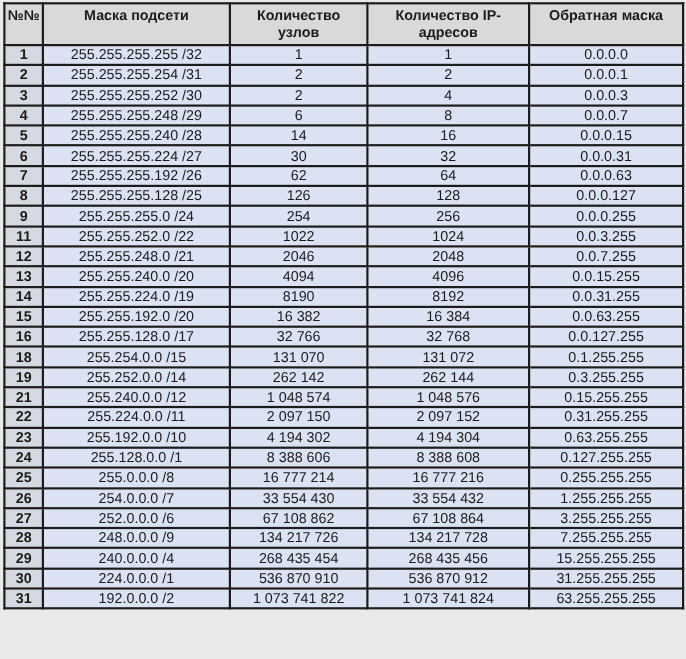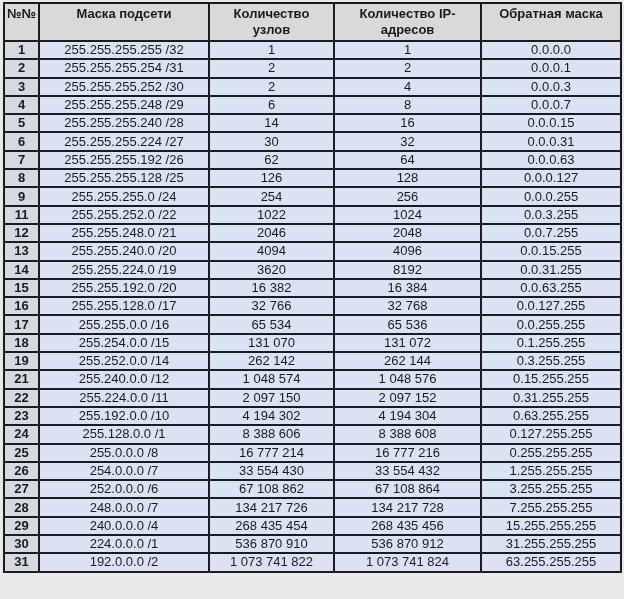--- a/index.html
+++ b/index.html
@@ -159,46 +159,39 @@
         <tr>
           <td class="idx">13</td>
           <td>255.255.240.0 /20</td>
           <td>4094</td>
           <td>4096</td>
           <td>0.0.15.255</td>
         </tr>
         <tr>
           <td class="idx">14</td>
           <td>255.255.224.0 /19</td>
-          <td>3620</td>
+          <td>8190</td>
           <td>8192</td>
           <td>0.0.31.255</td>
         </tr>
         <tr>
           <td class="idx">15</td>
           <td>255.255.192.0 /20</td>
           <td>16 382</td>
           <td>16 384</td>
           <td>0.0.63.255</td>
         </tr>
         <tr>
           <td class="idx">16</td>
           <td>255.255.128.0 /17</td>
           <td>32 766</td>
           <td>32 768</td>
           <td>0.0.127.255</td>
         </tr>
         <tr>
-          <td class="idx">17</td>
-          <td>255.255.0.0 /16</td>
-          <td>65 534</td>
-          <td>65 536</td>
-          <td>0.0.255.255</td>
-        </tr>
-        <tr>
           <td class="idx">18</td>
           <td>255.254.0.0 /15</td>
           <td>131 070</td>
           <td>131 072</td>
           <td>0.1.255.255</td>
         </tr>
         <tr>
           <td class="idx">19</td>
           <td>255.252.0.0 /14</td>
           <td>262 142</td>
@@ -249,21 +242,21 @@
         </tr>
         <tr>
           <td class="idx">27</td>
           <td>252.0.0.0 /6</td>
           <td>67 108 862</td>
           <td>67 108 864</td>
           <td>3.255.255.255</td>
         </tr>
         <tr>
           <td class="idx">28</td>
-          <td>248.0.0.0 /7</td>
+          <td>248.0.0.0 /9</td>
           <td>134 217 726</td>
           <td>134 217 728</td>
           <td>7.255.255.255</td>
         </tr>
         <tr>
           <td class="idx">29</td>
           <td>240.0.0.0 /4</td>
           <td>268 435 454</td>
           <td>268 435 456</td>
           <td>15.255.255.255</td>

